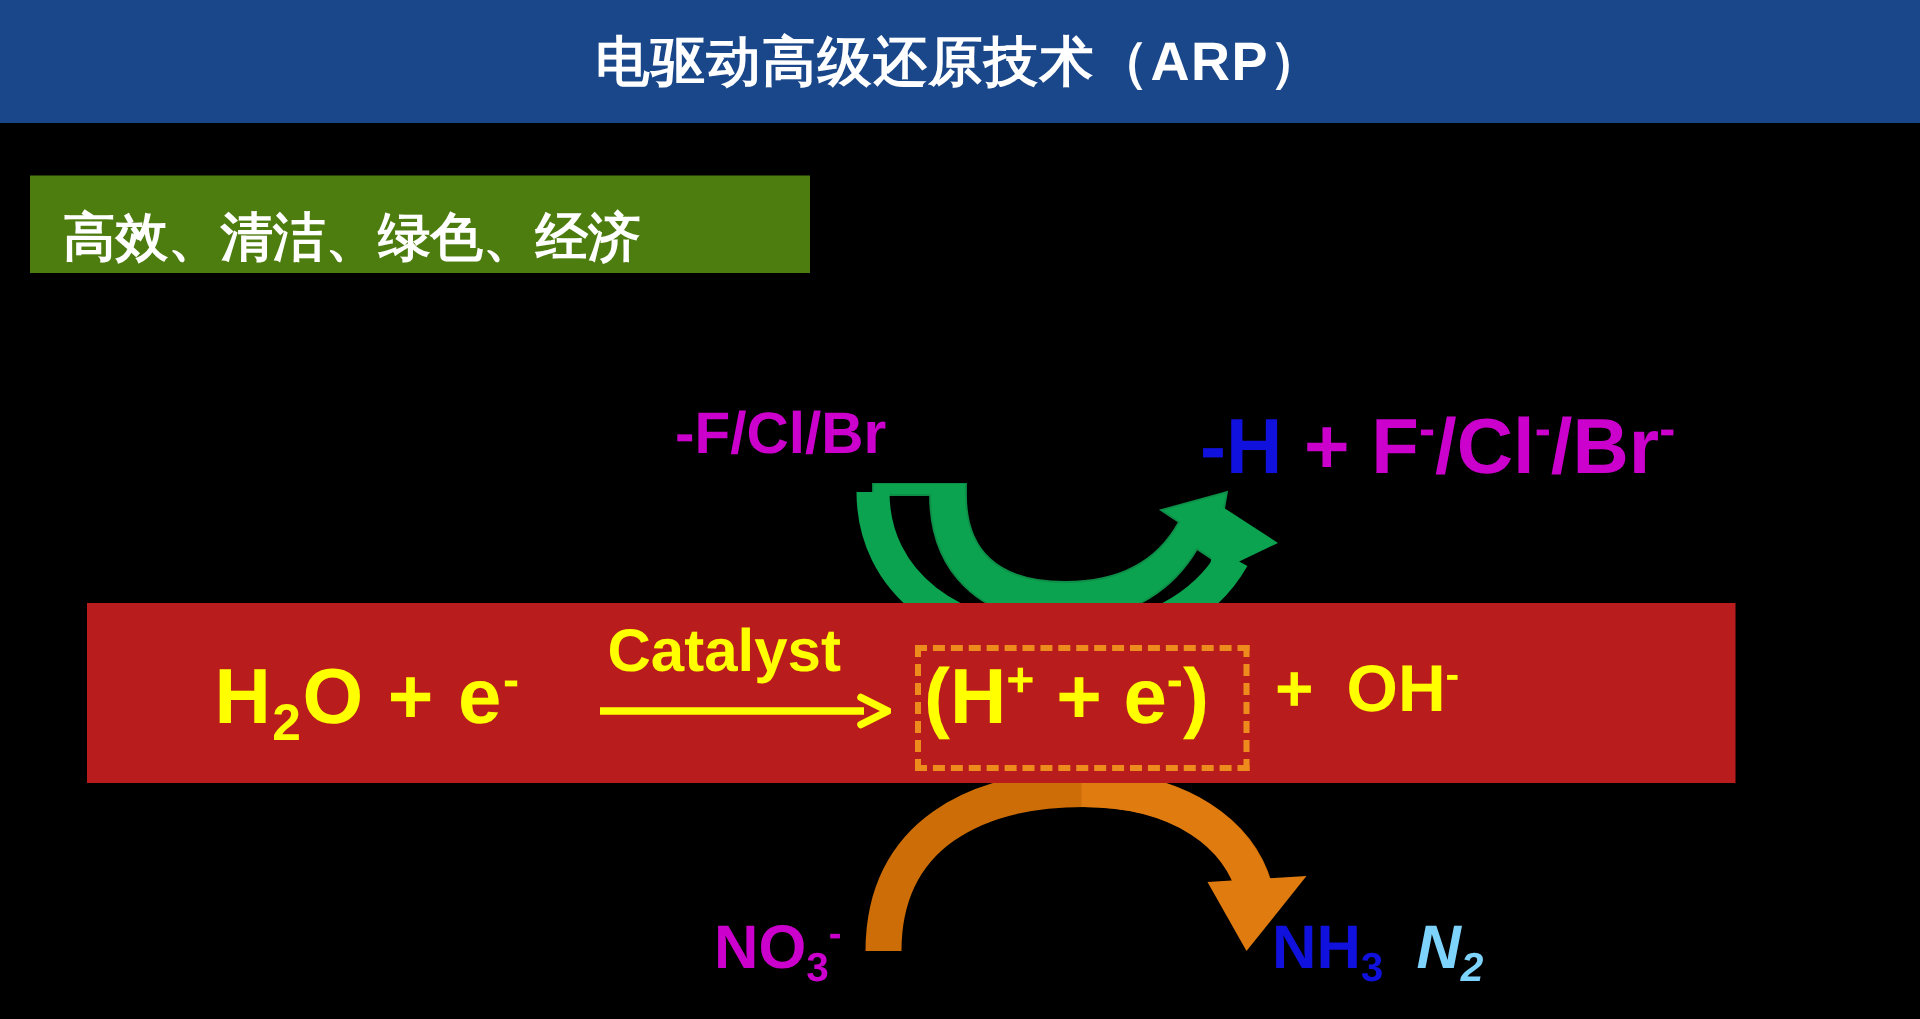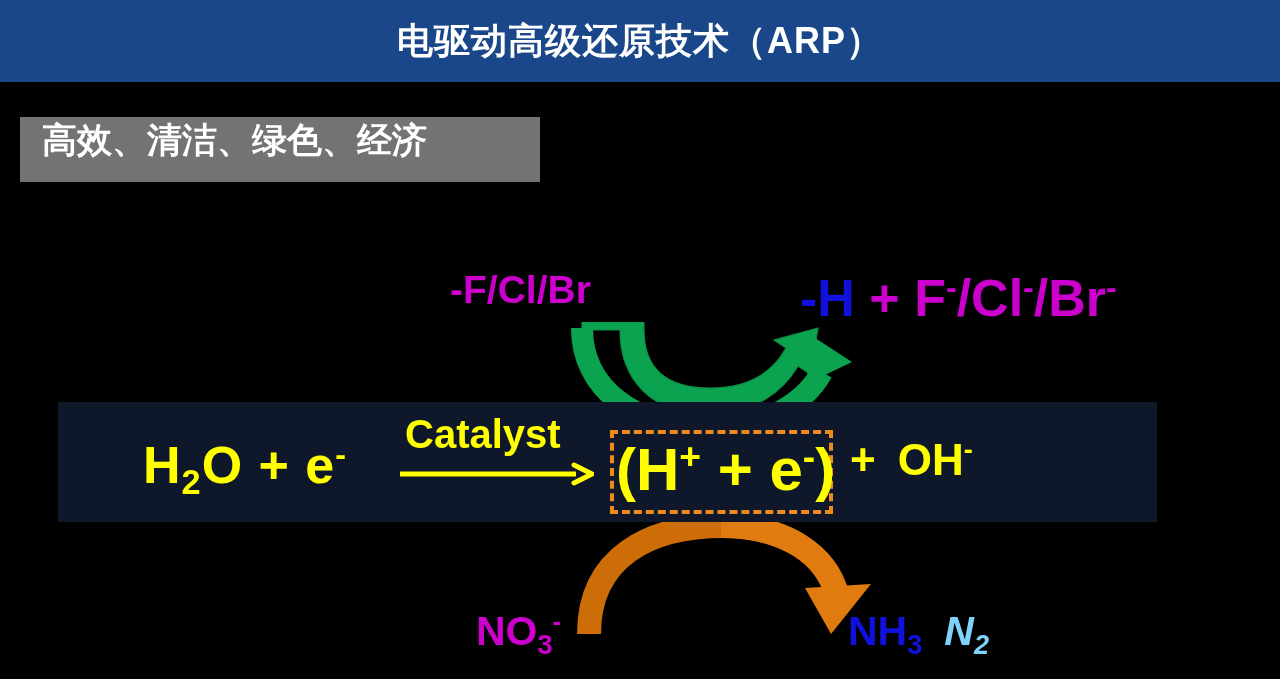--- a/index.html
+++ b/index.html
@@ -42,23 +42,23 @@
     font-family: "Liberation Sans", "DejaVu Sans", sans-serif;
   }
 
   
   .subtitle-badge {
     position: absolute;
     left: 20px;
     top: 117px;
     width: 520px;
     height: 65px;
-    background: #737373;
+    background: #4d7c0f;
     display: flex;
-    align-items: flex-start;
+    align-items: flex-end;
   }
   .subtitle-text {
     color: #ffffff;
     font-size: 35px;
     font-weight: bold;
     padding-left: 22px;
     white-space: nowrap;
     font-family: "Liberation Sans", "DejaVu Sans", sans-serif;
   }
 
@@ -102,21 +102,21 @@
     height: 110px;
   }
 
   
   .equation-band {
     position: absolute;
     left: 58px;
     top: 402px;
     width: 1099px;
     height: 120px;
-    background: #0f172a;
+    background: #b91c1c;
   }
   .eq-row {
     position: absolute;
     left: 0; top: 0;
     width: 100%; height: 100%;
   }
   .eq-left {
     position: absolute;
     left: 85px;
     top: 33px;
@@ -149,21 +149,21 @@
     top: 28px;
     width: 223px;
     height: 84px;
     border: 4px dashed #ed8b1d;
     box-sizing: border-box;
   }
   .eq-mid {
     position: absolute;
     left: 558px;
     top: 33px;
-    font-size: 60px;
+    font-size: 52px;
     font-weight: bold;
     color: #ffff00;
     white-space: nowrap;
   }
   .eq-right {
     position: absolute;
     left: 792px;
     top: 33px;
     font-size: 44px;
     font-weight: bold;

